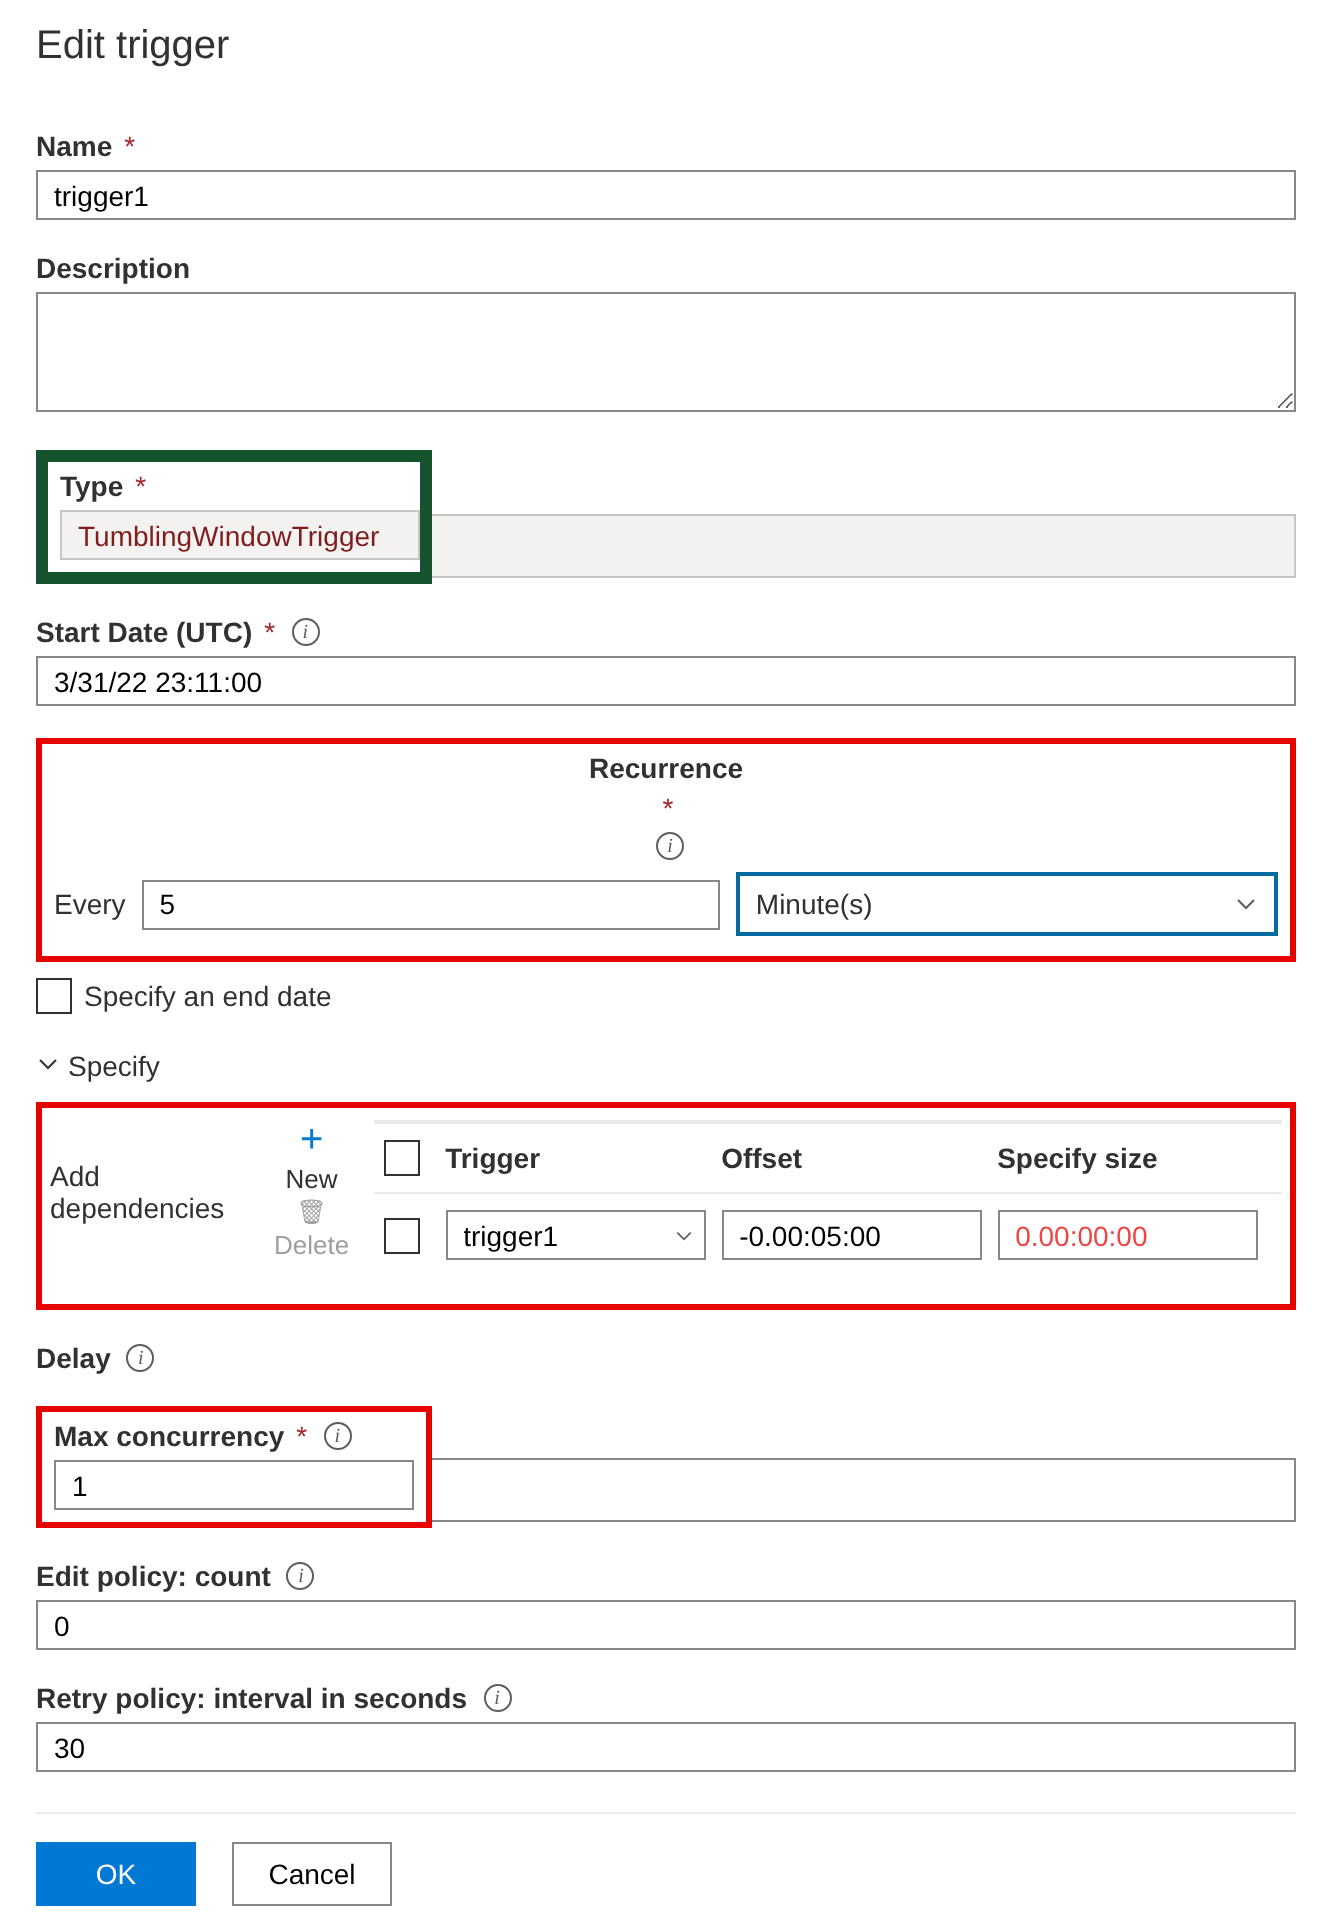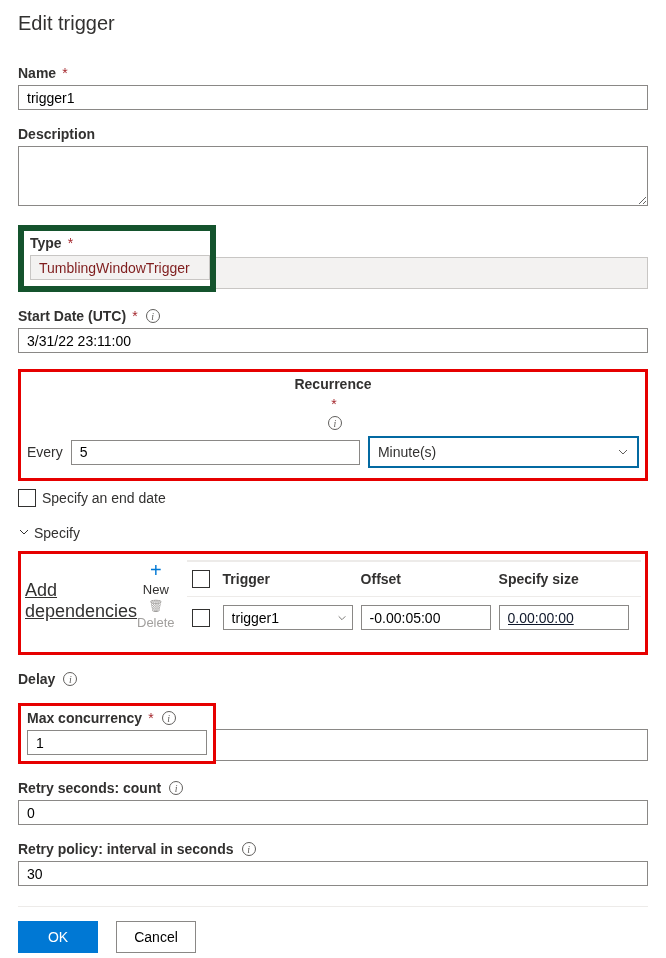--- a/index.html
+++ b/index.html
@@ -147,22 +147,21 @@
       margin-bottom: 16px;
     }
     .deps-row {
       display: flex;
       align-items: flex-start;
       gap: 12px;
     }
     .deps-label {
       width: 100px;
       padding-top: 20px;
-      font-size: 18px;
-      text-decoration: underline;
+      font-size: 14px;
     }
     .deps-tools {
       display: flex;
       flex-direction: column;
       align-items: center;
       gap: 2px;
       font-size: 13px;
     }
     .plus-icon {
       color: #0078d4;
@@ -213,22 +212,21 @@
       padding: 8px 0;
     }
     .small-input {
       height: 30px;
       border: 1px solid #8a8886;
       padding: 0 6px;
       font-size: 13px;
       width: 100%;
     }
     .small-input.gray {
-      color: #0f172a;
-      text-decoration: underline;
+      color: #ef4444;
     }
     .small-select {
       position: relative;
       width: 100%;
     }
     .small-select .small-input {
       padding-right: 24px;
     }
     .small-chevron {
       position: absolute;
@@ -404,21 +402,21 @@
       <span class="required">*</span>
       <span class="info-icon">i</span>
     </div>
     <input type="text" style="width: 180px;" value="1">
   </div>
   <div style="position:absolute; left:198px; right:0; bottom:3px; height:32px; border:1px solid #8a8886; border-left:none; background:#fff; z-index:1;"></div>
 </div>
 
 <div class="field">
   <div class="label-row">
-    <span class="label">Retry seconds: count</span>
+    <span class="label">Edit policy: count</span>
     <span class="info-icon">i</span>
   </div>
   <input type="text" value="0" style="">
 </div>
 
 <div class="field">
   <div class="label-row">
     <span class="label">Retry policy: interval in seconds</span>
     <span class="info-icon">i</span>
   </div>

